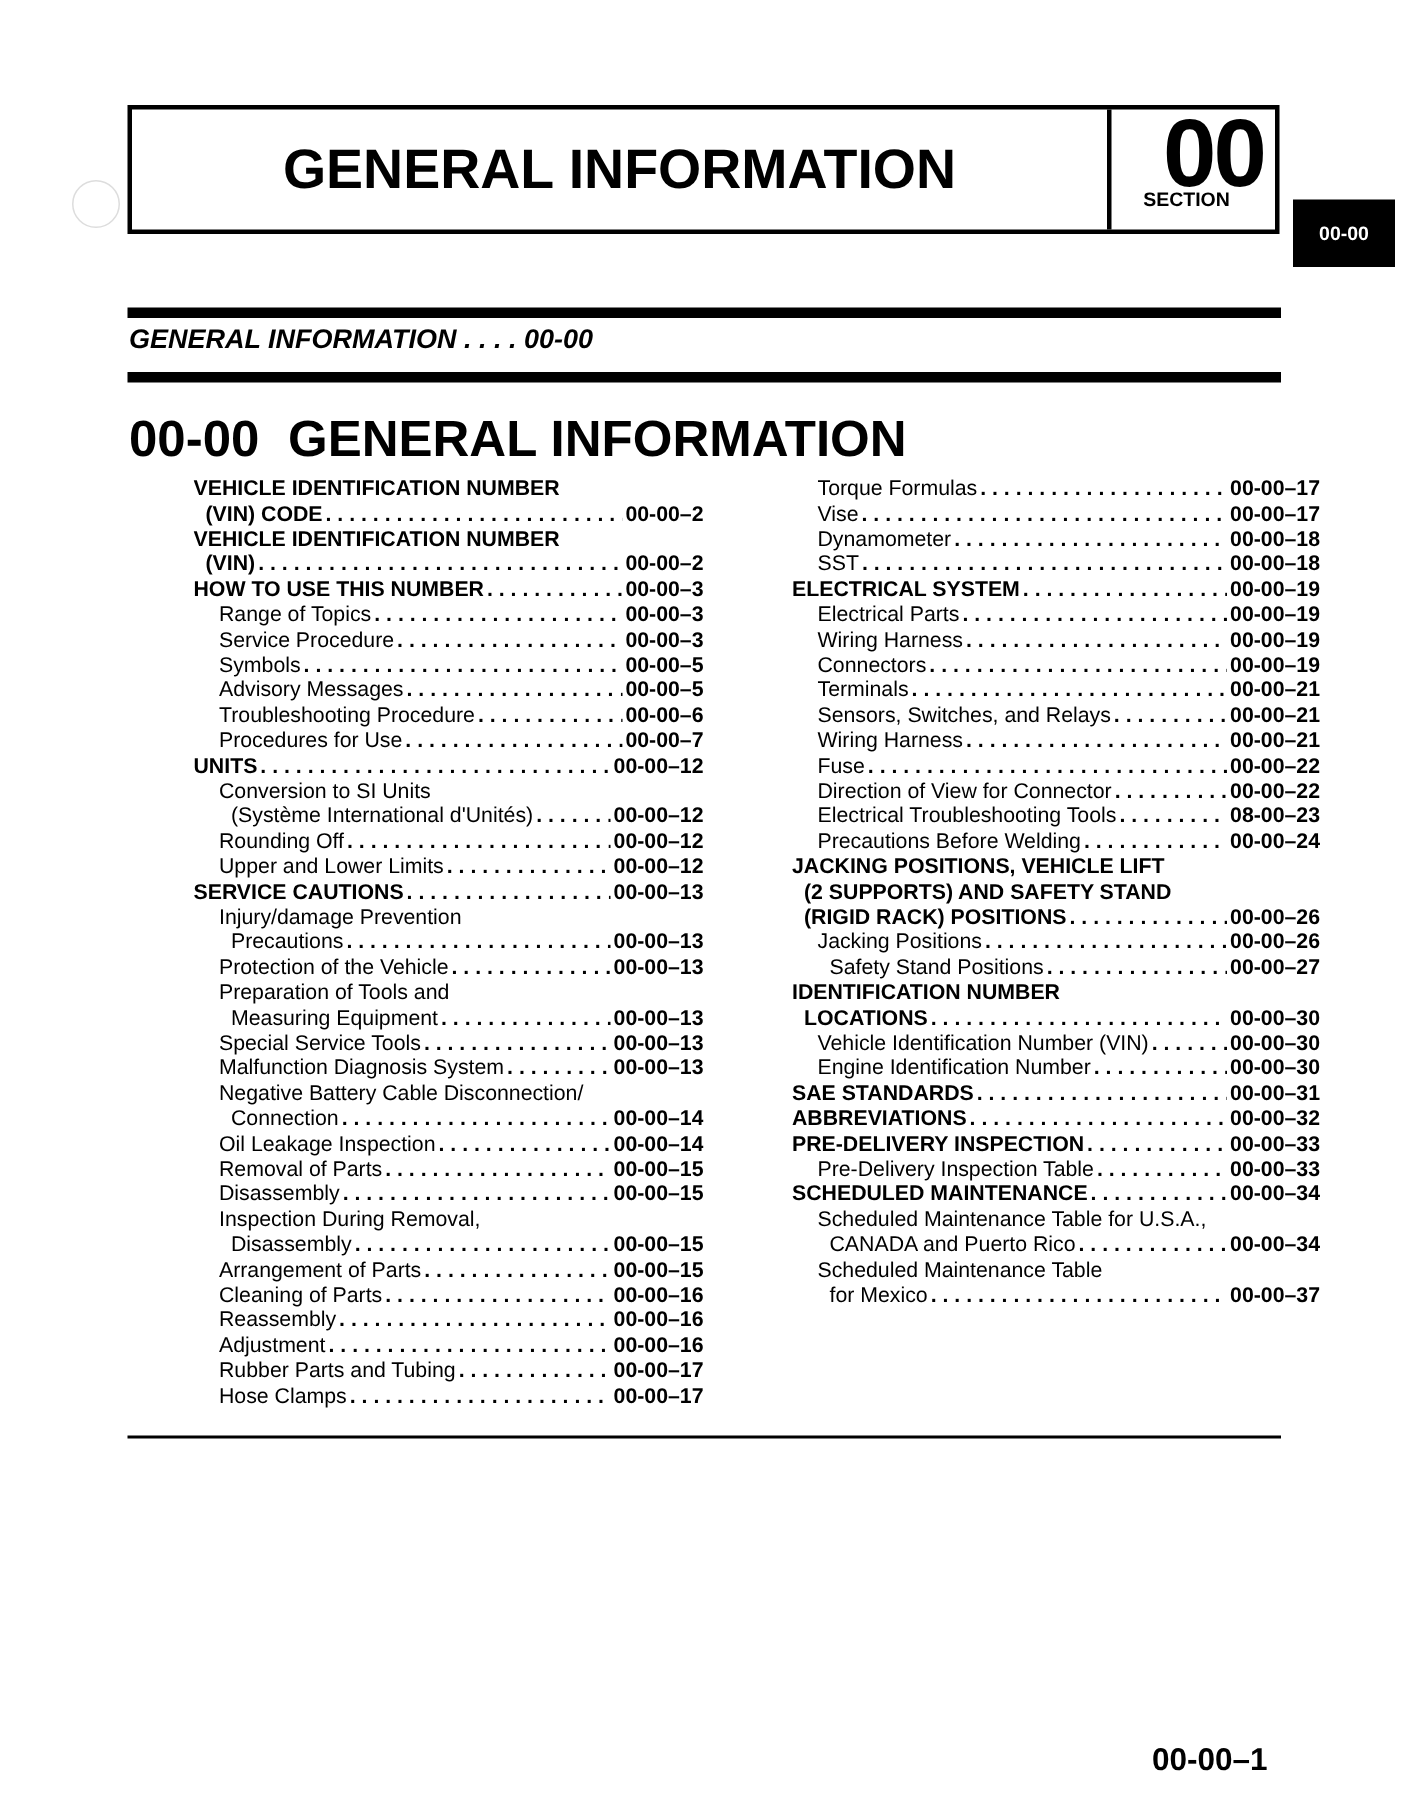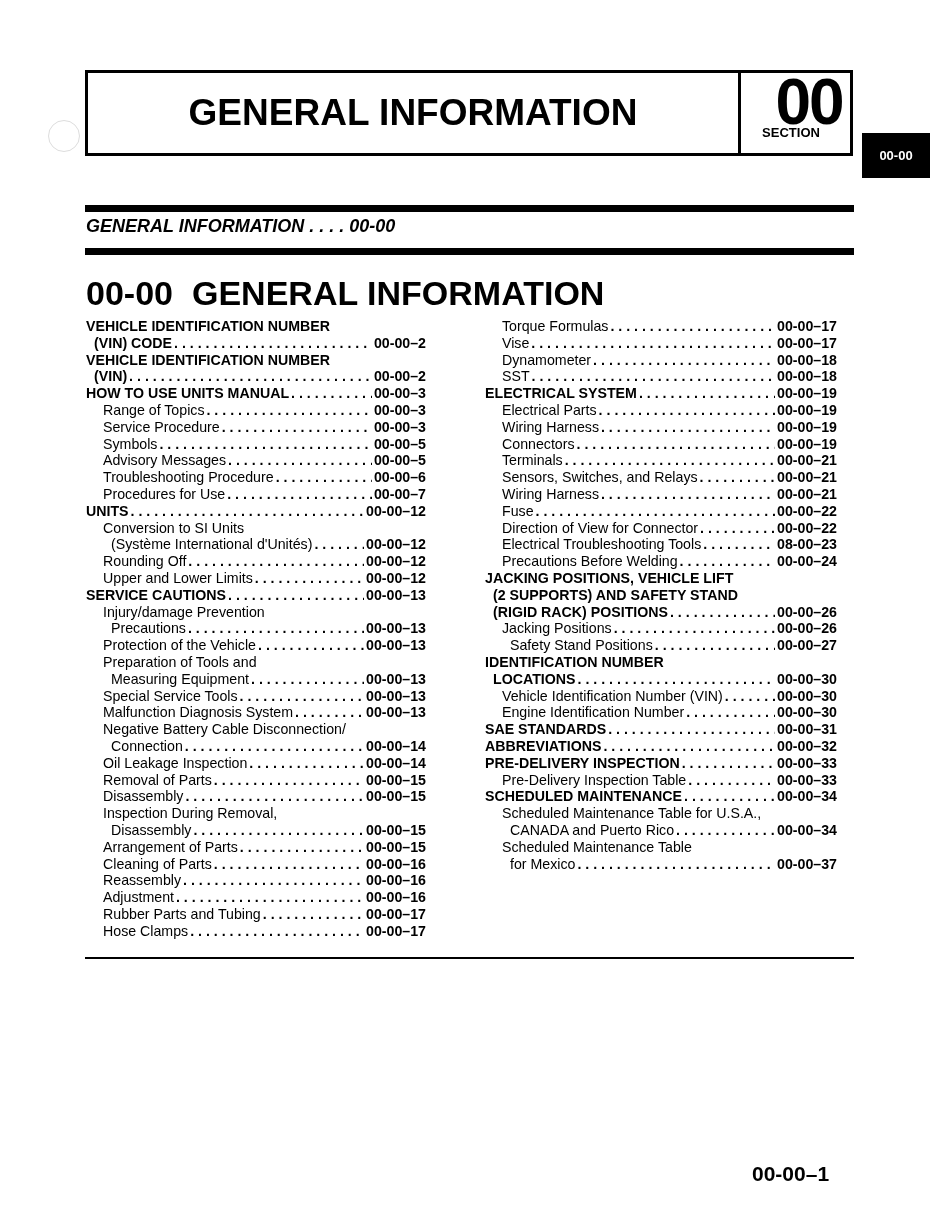--- a/index.html
+++ b/index.html
@@ -36,21 +36,21 @@
   .rule.r1 { top: 205px; }
   .rule.r2 { top: 248px; }
   .summary {
     position: absolute; left: 86px; top: 216px; font-weight: bold; font-size: 18px; font-style: italic;
   }
   .heading {
     position: absolute; left: 86px; top: 274px; font-weight: bold; font-size: 34px;
     white-space: pre;
   }
   .heading .num { display: inline-block; width: 106px; }
-  .toc-col { position: absolute; top: 318px; }
+  .toc-col { position: absolute; top: 318px; margin-left: 43px; }
   .toc-col.left { left: 86px; width: 340px; }
   .toc-col.right { left: 485px; width: 352px; }
   .toc-line {
     display: flex; align-items: baseline; height: 16.8px; line-height: 16.8px;
     font-size: 14.2px; white-space: nowrap; overflow: hidden;
   }
   .toc-line.bold { font-weight: bold; }
   .toc-line .txt { flex: 0 0 auto; }
   .toc-line .dots {
     flex: 1 1 auto; overflow: hidden; font-weight: bold; letter-spacing: 2.2px;
@@ -61,21 +61,21 @@
     letter-spacing: 0px;
   }
   .toc-line .pg { flex: 0 0 auto; font-weight: bold; padding-left: 2px; }
   .ind1 { padding-left: 17px; }
   .ind2 { padding-left: 25px; }
   .indh { padding-left: 8px; }
   .bottom-rule {
     position: absolute; left: 85px; top: 957px; width: 769px; height: 2px; background: #000;
   }
   .page-num {
-    position: absolute; left: 752px; top: 1162px; font-weight: bold; font-size: 21px;
+    position: absolute; left: 768px; top: 1162px; font-weight: bold; font-size: 21px;
   }
   .scan-mark {
     position: absolute; border: 1px solid #ddd; border-radius: 50%;
   }
 </style>
 </head>
 <body>
 
 <div class="scan-mark" style="left:48px;top:120px;width:30px;height:30px;"></div>
 
@@ -105,21 +105,21 @@
     </div>
     <div class="toc-line bold">
       <span class="txt">VEHICLE IDENTIFICATION NUMBER</span>
     </div>
     <div class="toc-line bold indh">
       <span class="txt">(VIN)</span>
       <span class="dots"></span>
       <span class="pg">00-00–2</span>
     </div>
     <div class="toc-line bold">
-      <span class="txt">HOW TO USE UNITS MANUAL</span>
+      <span class="txt">HOW TO USE THIS NUMBER</span>
       <span class="dots"></span>
       <span class="pg">00-00–3</span>
     </div>
     <div class="toc-line ind1">
       <span class="txt">Range of Topics</span>
       <span class="dots"></span>
       <span class="pg">00-00–3</span>
     </div>
     <div class="toc-line ind1">
       <span class="txt">Service Procedure</span>

